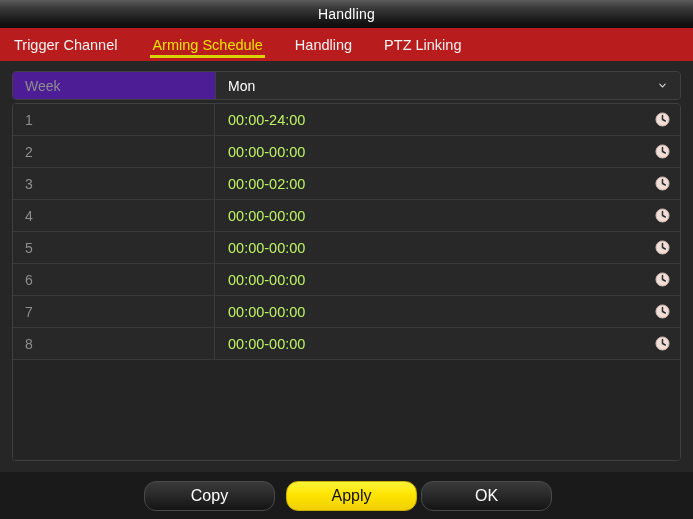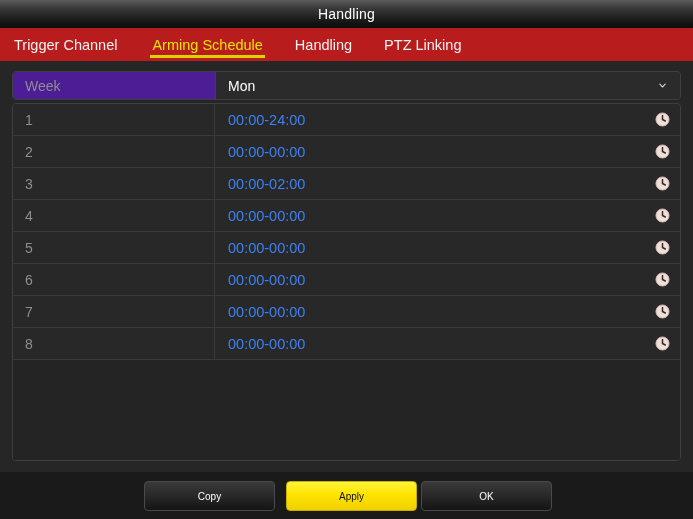--- a/index.html
+++ b/index.html
@@ -157,21 +157,21 @@
     border-right: 1px solid #3a3a3a;
   }
   .srow .time {
     flex: 1;
     height: 100%;
     display: flex;
     align-items: center;
     justify-content: space-between;
     padding: 0 10px 0 13px;
     box-sizing: border-box;
-    color: #3b82f6;
+    color: #bef264;
     font-size: 14.5px;
   }
   .clock-icon {
     width: 15px;
     height: 15px;
     flex: 0 0 auto;
     display: block;
   }
   .table-filler {
     background: #242424;
@@ -185,24 +185,24 @@
     width: 693px;
     height: 47px;
     background: #1a1a1a;
   }
   .btn {
     position: absolute;
     top: 9px;
     height: 30px;
     width: 131px;
     border: 1px solid #4a4a4a;
-    border-radius: 4px;
+    border-radius: 12px;
     background: linear-gradient(to bottom, #3a3a3a 0%, #2a2a2a 45%, #141414 100%);
     color: #ffffff;
-    font-size: 10px;
+    font-size: 16px;
     font-family: "Liberation Sans", sans-serif;
     display: flex;
     align-items: center;
     justify-content: center;
     box-sizing: border-box;
     cursor: pointer;
   }
   .btn.primary {
     background: linear-gradient(to bottom, #fff43a 0%, #ffe400 45%, #f0d000 100%);
     border: 1px solid #c8b000;

